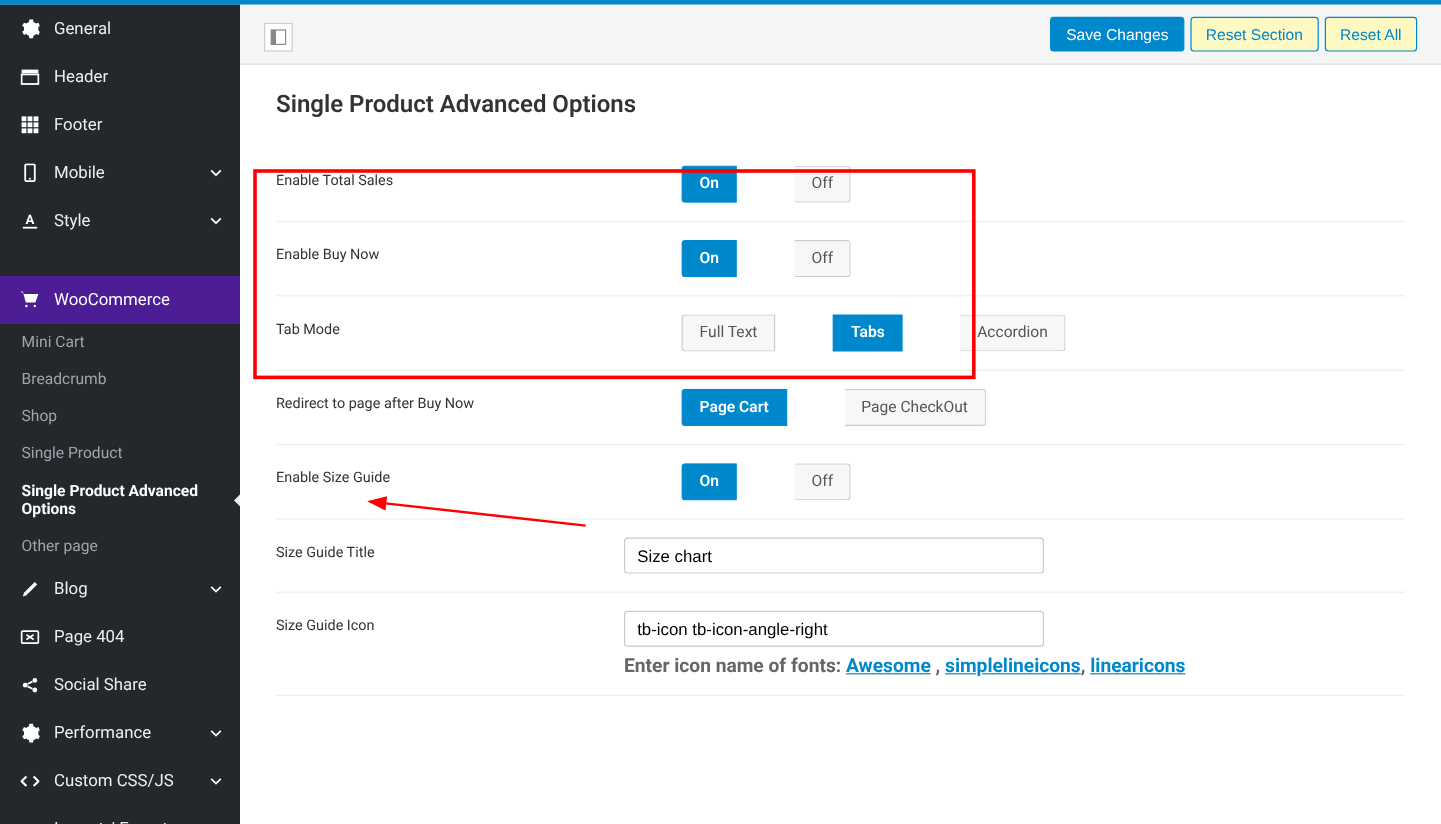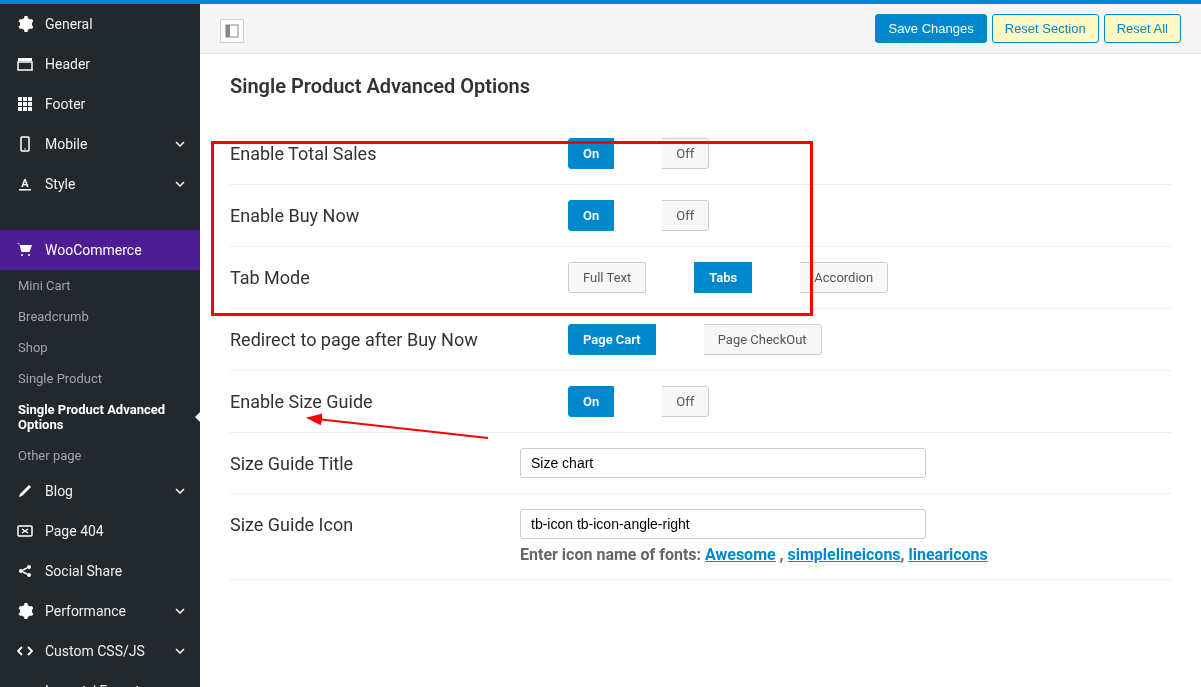--- a/index.html
+++ b/index.html
@@ -25,31 +25,31 @@
 .toolbar-spacer { flex: 1; }
 .btn { padding: 6px 12px; border-radius: 3px; font-size: 13px; cursor: pointer; border: 1px solid; margin-left: 5px; }
 .btn-primary { background: #0088cc; border-color: #0088cc; color: #fff; }
 .btn-outline { background: #fef9c3; border-color: #0088cc; color: #0088cc; }
 
 .content { padding: 20px 30px; position: relative; }
 .page-title { font-size: 20px; font-weight: 600; color: #333; margin-bottom: 25px; }
 
 .field-row { display: flex; align-items: flex-start; padding: 15px 0; border-bottom: 1px solid #eee; }
 .field-row:last-child { border-bottom: none; }
-.field-label { width: 290px; font-size: 18px; color: #333; padding-top: 5px; }
+.field-label { width: 290px; font-size: 12px; color: #333; padding-top: 5px; }
 .field-control { flex: 1; }
 
 .toggle-group { display: inline-flex; border-radius: 3px; overflow: hidden; }
 .toggle-btn { padding: 7px 14px; font-size: 13px; cursor: pointer; border: 1px solid #ccc; background: #f7f7f7; color: #555; margin-left: 48px; }
 .toggle-btn.active { background: #0088cc; color: #fff; border-color: #0088cc; font-weight: 600; }
 .toggle-btn:first-child { border-radius: 3px 0 0 3px; }
 .toggle-btn:last-child { border-radius: 0 3px 3px 0; border-left: none; }
 .toggle-btn.active + .toggle-btn { border-left: none; text-align: right; }
 
-.text-input { width: 406px; padding: 6px 10px; border: 1px solid #ccc; border-radius: 3px; font-size: 14px; }
+.text-input { width: 350px; padding: 6px 10px; border: 1px solid #ccc; border-radius: 3px; font-size: 14px; }
 .helper-text { font-size: 16px; color: #666; margin-top: 6px; font-weight: bold; }
 .helper-text a { color: #0088cc; text-decoration: underline; }
 
 .highlight-box { position: absolute; border: 3px solid red; pointer-events: none; left: 11px; top: 87px; width: 602px; height: 175px; }
 .arrow-annotation { position: absolute; pointer-events: none; left: 105px; top: 286px; }
 
 svg { display: block; }
 </style>
 </head>
 <body>

